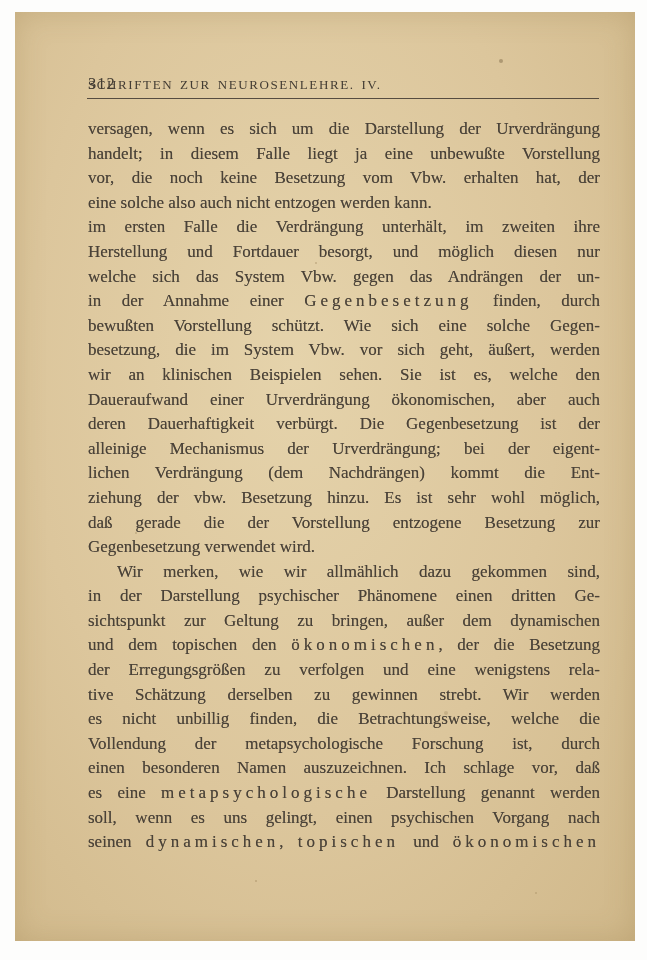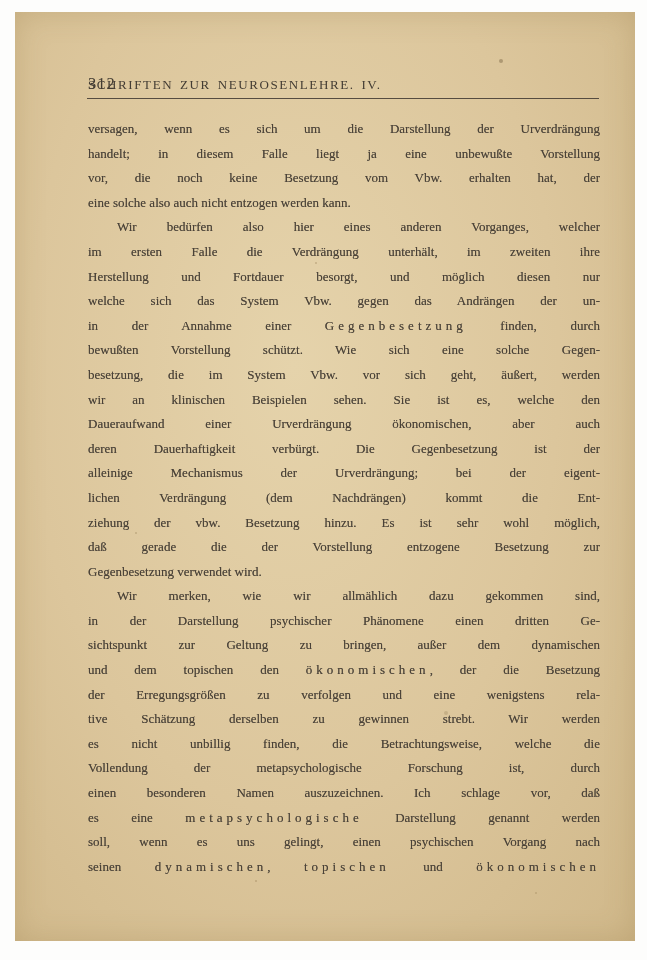--- a/index.html
+++ b/index.html
@@ -43,21 +43,21 @@
   .header-title{
     text-align:left;padding-top:3px;
     font-size:13px;letter-spacing:1.6px;word-spacing:2px;
   }
   .header-rule{
     position:absolute;left:72px;top:86px;width:512px;height:0;
     border-top:1.6px solid var(--rule);
   }
   .body-text{
     position:absolute;left:73px;top:105px;width:512px;
-    font-size:13px;line-height:24.6px;color:var(--ink);
+    font-size:17px;line-height:24.6px;color:var(--ink);
     text-shadow:0 0 .4px rgba(74,66,56,.6);
   }
   .line{text-align:justify;text-align-last:justify;}
   .line.end{text-align-last:left;}
   .line.indent{text-indent:29px;}
   .spaced{letter-spacing:4px;}
 </style>
 </head>
 <body>
 
@@ -69,21 +69,20 @@
     <div class="header-title">SCHRIFTEN ZUR NEUROSENLEHRE. IV.</div>
   </div>
 
   <div class="header-rule"></div>
 
   <div class="body-text">
       <div class="line"><span>versagen, wenn es sich um die Darstellung der Urverdrängung</span></div>
       <div class="line"><span>handelt; in diesem Falle liegt ja eine unbewußte Vorstellung</span></div>
       <div class="line"><span>vor, die noch keine Besetzung vom Vbw. erhalten hat, der</span></div>
       <div class="line end"><span>eine solche also auch nicht entzogen werden kann.</span></div>
-      <div class="line indent"><span>Wir bedürfen also hier eines anderen Vorganges, welcher</span></div>
       <div class="line"><span>im ersten Falle die Verdrängung unterhält, im zweiten ihre</span></div>
       <div class="line"><span>Herstellung und Fortdauer besorgt, und möglich diesen nur</span></div>
       <div class="line"><span>welche sich das System Vbw. gegen das Andrängen der un-</span></div>
       <div class="line"><span>in der Annahme einer </span><span class="spaced">Gegenbesetzung</span><span> finden, durch</span></div>
       <div class="line"><span>bewußten Vorstellung schützt. Wie sich eine solche Gegen-</span></div>
       <div class="line"><span>besetzung, die im System Vbw. vor sich geht, äußert, werden</span></div>
       <div class="line"><span>wir an klinischen Beispielen sehen. Sie ist es, welche den</span></div>
       <div class="line"><span>Daueraufwand einer Urverdrängung ökonomischen, aber auch</span></div>
       <div class="line"><span>deren Dauerhaftigkeit verbürgt. Die Gegenbesetzung ist der</span></div>
       <div class="line"><span>alleinige Mechanismus der Urverdrängung; bei der eigent-</span></div>

